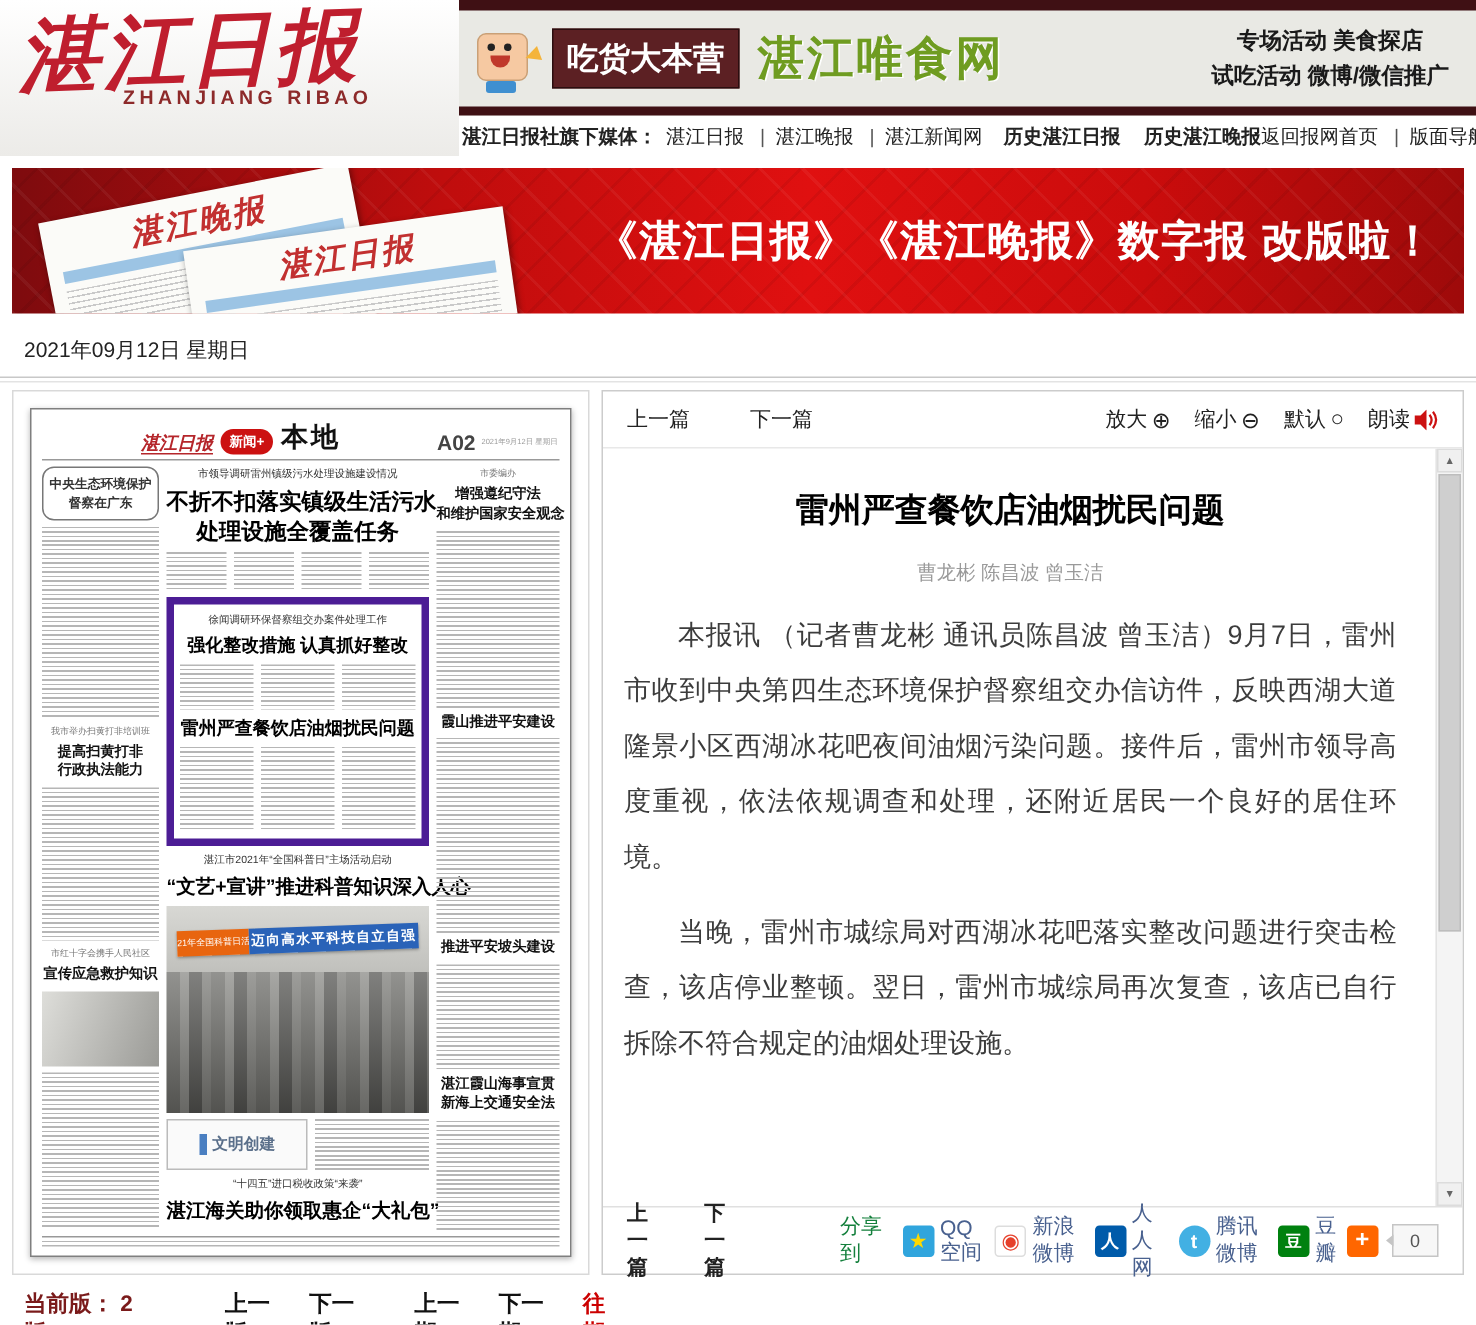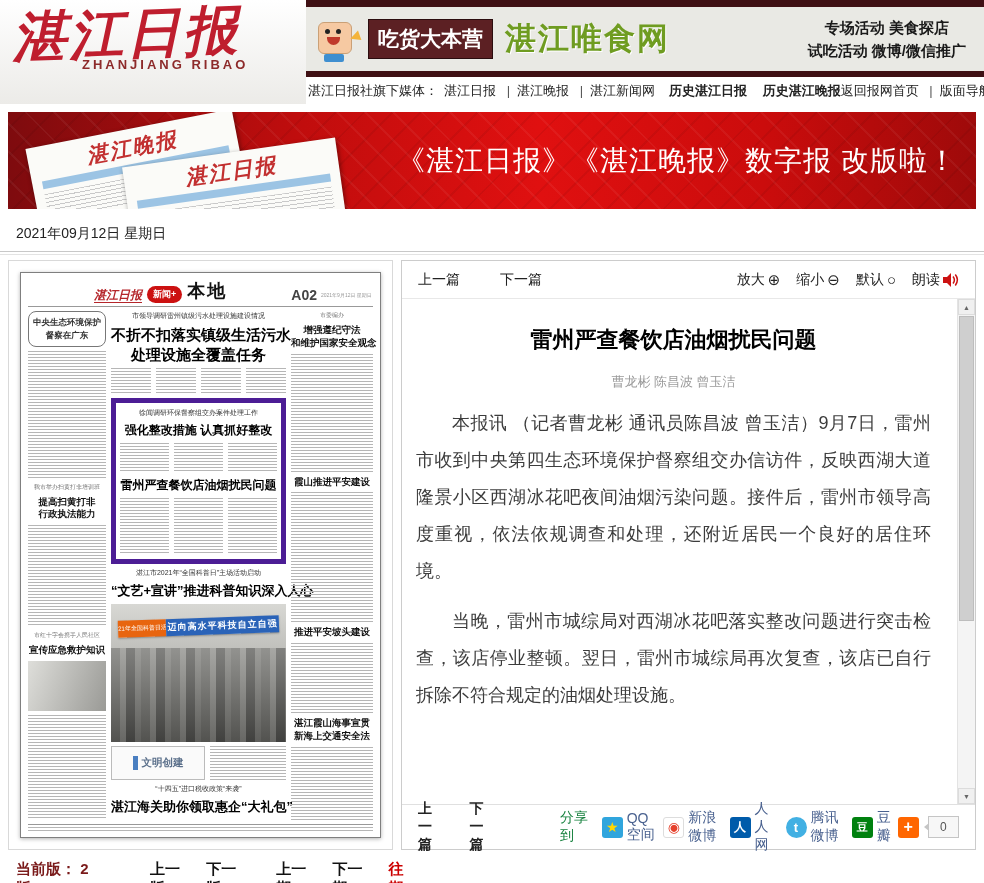--- a/index.html
+++ b/index.html
@@ -20,41 +20,41 @@
   .mascot .e1{left:9px}.mascot .e2{left:20px}
   .mascot .mouth{position:absolute;left:11px;top:21px;width:13px;height:8px;background:#c0392b;border-radius:0 0 10px 10px;}
   .mascot .horn{position:absolute;right:-4px;top:16px;width:0;height:0;border-left:10px solid #f4b43b;
                 border-top:5px solid transparent;border-bottom:5px solid transparent;transform:rotate(160deg);}
   .mascot .legs{position:absolute;left:8px;bottom:0;width:20px;height:8px;background:#3f8fd0;border-radius:2px;}
   .ad-badge{background:#5c2023;color:#fff;font-size:21px;font-weight:bold;padding:5px 9px;border:1px solid #2b0d0f;white-space:nowrap;}
   .ad-site{color:#6f9c21;font-size:31px;font-weight:bold;letter-spacing:2px;white-space:nowrap;
            text-shadow:1px 1px 0 #fff;}
   .ad-right{margin-left:auto;text-align:center;font-weight:bold;font-size:15px;color:#1a1a1a;line-height:1.55;padding-right:8px;white-space:nowrap;}
   .media-row{flex:1;display:flex;align-items:center;font-size:13px;color:#222;padding:0 8px 0 2px;white-space:nowrap;}
-  .media-prefix{font-weight:normal;margin-right:6px;}
+  .media-prefix{font-weight:bold;margin-right:6px;}
   .pipes>*+*::before{content:"|";margin:0 7px;color:#555;font-weight:normal;}
   .gap>*+*{margin-left:12px;}
   .hist{font-weight:bold;margin-left:14px;}
   .media-right{margin-left:auto;}
   .lnk{cursor:pointer;}
   
   .promo{margin:8px;height:97px;position:relative;overflow:hidden;display:flex;align-items:center;
     background:
       repeating-linear-gradient(45deg, rgba(255,255,255,0.05) 0 2px, rgba(255,255,255,0) 2px 20px),
       repeating-linear-gradient(-45deg, rgba(0,0,0,0.06) 0 2px, rgba(0,0,0,0) 2px 20px),
       linear-gradient(90deg,#7e0b0e,#c00d0d 30%,#e01010 55%,#cb0c0c 78%,#9e0a0a);}
   .papers{width:380px;height:100%;position:relative;flex:0 0 auto;}
   .paper{position:absolute;background:#fbfbf8;box-shadow:1px 2px 5px rgba(0,0,0,.45);overflow:hidden;}
   .paper1{left:26px;top:16px;width:210px;height:110px;transform:rotate(-11deg);}
   .paper2{left:120px;top:40px;width:215px;height:100px;transform:rotate(-8deg);}
   .pmast{color:#c23030;font-weight:bold;font-family:"DejaVu Serif","Liberation Serif",serif;font-style:italic;
          font-size:21px;text-align:center;padding-top:5px;letter-spacing:2px;}
   .pl{height:26px;margin:5px 10px;background:repeating-linear-gradient(#c9c9c9 0 1px,transparent 1px 4px);}
   .pblue{height:8px;margin:2px 10px;background:#9cc4e4;}
-  .promo-text{flex:1;text-align:center;color:#fff;font-size:28px;font-weight:normal;letter-spacing:1px;padding-right:10px;white-space:nowrap;}
+  .promo-text{flex:1;text-align:center;color:#fff;font-size:28px;font-weight:bold;letter-spacing:1px;padding-right:10px;white-space:nowrap;}
   
   .datebar{display:flex;align-items:center;height:34px;padding:0 16px;border-bottom:1px solid #c8c8c8;}
   .date{font-size:14px;color:#222;}
   .search{margin-left:auto;display:flex;align-items:center;gap:5px;padding-right:12px;}
   .search input{width:196px;height:23px;border:1px solid #888;font-size:13px;padding:0 4px;}
   .search-btn{width:64px;height:28px;background:linear-gradient(#ffd44f,#ff9c00 60%,#f08c00);border:1px solid #d97f00;
               color:#5a2600;font-weight:bold;font-size:16px;display:flex;align-items:center;justify-content:center;
               gap:3px;border-radius:3px;cursor:pointer;letter-spacing:2px;}
   
   .main{display:flex;gap:8px;padding:5px 8px 0;border-top:1px solid #e3e3e3;margin-top:2px;}

